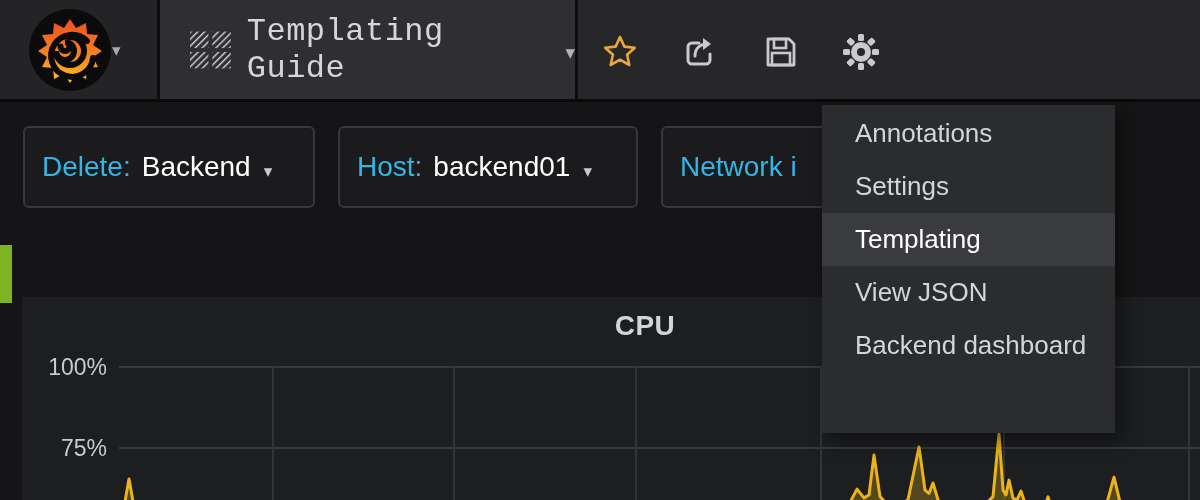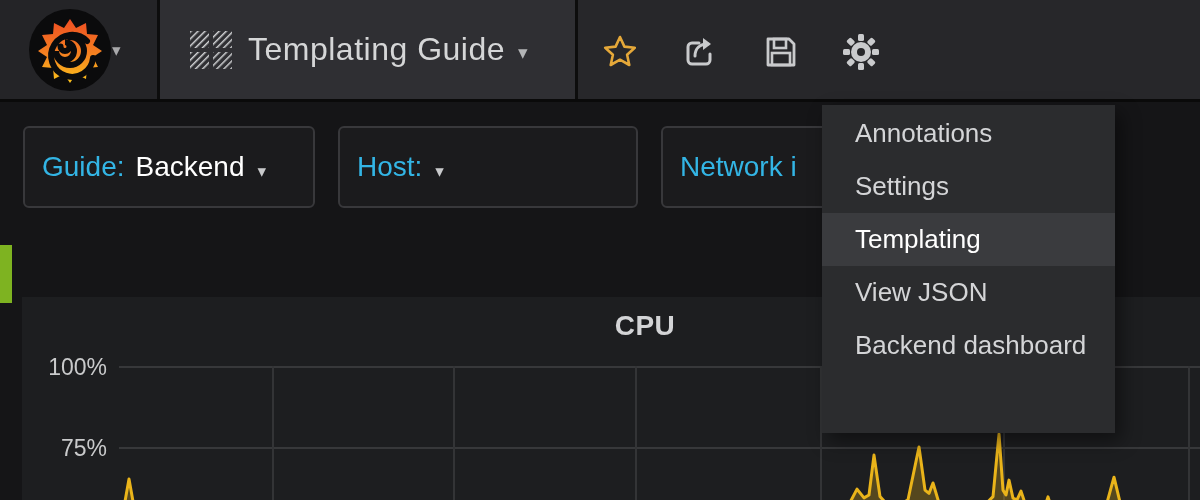--- a/index.html
+++ b/index.html
@@ -7,21 +7,21 @@
         font-family:"Liberation Sans",sans-serif;background:#151517;}
 
   
   .navbar{position:absolute;left:0;top:0;width:1200px;height:99px;
           background:#27272a;border-bottom:3px solid #0a0a0a;}
   .logo-section{position:absolute;left:0;top:0;width:157px;height:99px;
                 background:#242427;display:flex;align-items:center;}
   .nav-divider{position:absolute;top:0;width:3px;height:99px;background:#0d0d0d;}
   .title-section{position:absolute;left:160px;top:0;width:415px;height:99px;
                  background:#2f2f33;display:flex;align-items:center;}
-  .dash-title{font-size:32px;color:#d5d6d7;margin-left:16px;letter-spacing:.5px;}
+  .dash-title{font-size:32px;color:#d5d6d7;margin-left:16px;letter-spacing:.5px;font-family:Liberation Mono, monospace;}
   .caret{color:#b3b4b6;font-size:19px;}
   .title-caret{margin-left:13px;margin-top:6px;}
   .logo-caret{position:absolute;left:112px;top:40px;font-size:17px;color:#a9a9ab;}
   .nav-icon-btn{position:absolute;top:31px;width:42px;height:42px;
                 display:flex;align-items:center;justify-content:center;cursor:pointer;}
 
   
   .var-box{position:absolute;top:126px;height:82px;box-sizing:border-box;
            background:#1b1b1d;border:2px solid #38383b;border-radius:6px;
            display:flex;align-items:center;padding-left:17px;}
@@ -134,27 +134,28 @@
               <rect x="30" y="16" width="7" height="6" rx="1.5"></rect>
             </g>
           </g>
         </g>
         <circle cx="19" cy="19" r="4" fill="#27272a"></circle>
       </svg>
     </div>
   </div>
 
   <div class="var-box" style="left:23px;width:292px;">
-    <span class="var-label">Guide:</span>
+    <span class="var-label">Delete:</span>
     <span class="var-value">Backend</span>
     <span class="var-caret">▾</span>
   </div>
 
   <div class="var-box" style="left:338px;width:300px;">
     <span class="var-label">Host:</span>
+    <span class="var-value">backend01</span>
     <span class="var-caret">▾</span>
   </div>
 
   <div class="var-box" style="left:661px;width:330px;">
     <span class="var-label">Network i</span>
   </div>
 
   <div class="row-handle"></div>
 
   <div class="panel">

